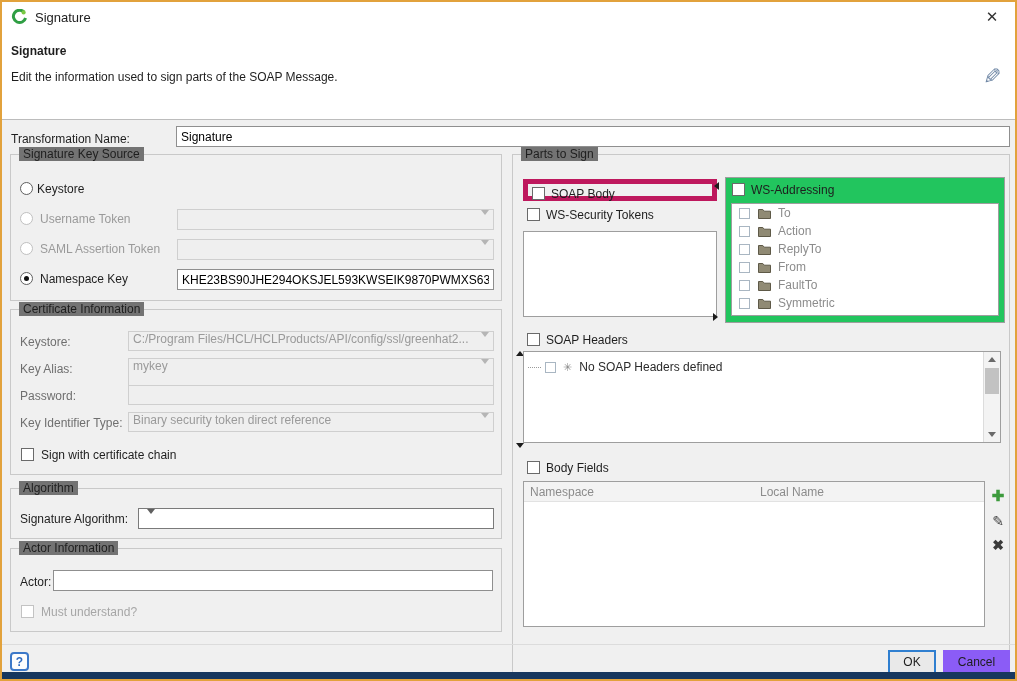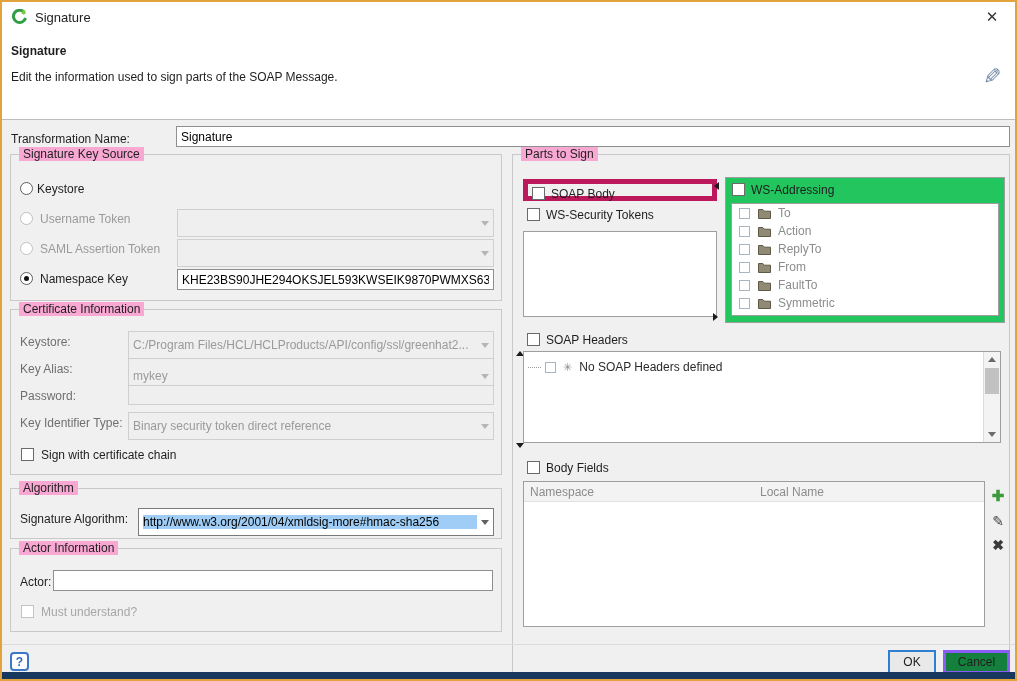--- a/index.html
+++ b/index.html
@@ -12,30 +12,30 @@
   .titlebar{position:absolute;left:0;top:0;right:0;height:30px;background:#fff;display:flex;align-items:center;gap:8px;padding-left:9px}
   .title{font-size:13px;color:#222}
   .close{position:absolute;top:0;right:0;width:46px;height:30px;display:flex;align-items:center;justify-content:center;font-size:15px;color:#333;background:#fff;cursor:default}
   .hdr{position:absolute;left:0;top:30px;right:0;height:88px;background:#fff;border-bottom:1px solid #bcbcbc}
   .hdr-title{position:absolute;left:9px;top:12px;font-weight:bold}
   .hdr-desc{position:absolute;left:9px;top:38px}
   .hdr-icon{position:absolute;right:14px;top:32px;font-size:22px;color:#6f87a5;transform:scaleX(-1)}
   
   .inp{position:absolute;background:#fff;border:1px solid #8f8f8f;font:12px "Liberation Sans",sans-serif;padding:1px 4px;color:#000}
   .inp.dis{background:#efefef;border-color:#cfcfcf;color:#9a9a9a}
-  .combo{position:absolute;height:21px;display:flex;align-items:center;justify-content:space-between;padding:13px 4px}
+  .combo{position:absolute;height:21px;display:flex;align-items:flex-start;justify-content:space-between;padding:0 4px}
   .combo .cval{flex:1;overflow:hidden;white-space:nowrap}
   .combo .arr{width:0;height:0;border-left:4px solid transparent;border-right:4px solid transparent;border-top:5px solid #606060;margin-left:4px;flex:none}
   .combo.dis{background:#efefef;border:1px solid #cfcfcf;color:#9a9a9a}
   .combo.dis .arr{border-top-color:#b5b5b5}
   .combo.en{background:#fff;border:1px solid #7a7a7a;color:#000}
   .hl{background:#9fcdf5}
   
   .grp{position:absolute;border:1px solid #c9c9c9}
-  .grp-title{position:absolute;top:-8px;left:8px;background:#f9a8d4;padding:0 4px;line-height:14px;white-space:nowrap}
+  .grp-title{position:absolute;top:-8px;left:8px;background:#737373;padding:0 4px;line-height:14px;white-space:nowrap}
   
   .radio{position:absolute;width:13px;height:13px;border:1px solid #5f5f5f;border-radius:50%;background:#fff}
   .radio.sel::after{content:"";position:absolute;left:3px;top:3px;width:5px;height:5px;border-radius:50%;background:#101010}
   .radio.dis{border-color:#c0c0c0}
   .cb{position:absolute;width:13px;height:13px;border:1px solid #6a6a6a;background:#fff}
   .cb.dis{border-color:#c3c3c3}
   
   .list{position:absolute;background:#fff;border:1px solid #9e9e9e;overflow:hidden}
   .box{position:absolute;border:5px solid #be185d}
   .panel{position:absolute;border:1px solid #9e9e9e;background:#22c55e}
@@ -62,21 +62,21 @@
   .tri-r{position:absolute;width:0;height:0;border-top:4px solid transparent;border-bottom:4px solid transparent;border-left:5px solid #1b1b1b}
   .tri-u{position:absolute;width:0;height:0;border-left:4px solid transparent;border-right:4px solid transparent;border-bottom:5px solid #1b1b1b}
   .tri-d{position:absolute;width:0;height:0;border-left:4px solid transparent;border-right:4px solid transparent;border-top:5px solid #1b1b1b}
   
   .bf-btn{position:absolute;width:18px;height:19px;display:flex;align-items:center;justify-content:center;font-size:14px;cursor:default}
   .bf-btn.add{color:#3c9a3c;font-weight:bold;font-size:15px}
   .bf-btn.edit{color:#3a3a3a}
   .bf-btn.del{color:#3a3a3a;font-weight:bold}
   
   .footline{position:absolute;left:0;right:0;top:642px;height:1px;background:#dcdcdc}
-  .btn{position:absolute;height:24px;background:#15803d;border:3px solid #8b5cf6;display:flex;align-items:center;justify-content:center;font-size:12px;cursor:default}
+  .btn{position:absolute;height:24px;background:#8b5cf6;border:1px solid #8b5cf6;display:flex;align-items:center;justify-content:center;font-size:12px;cursor:default}
   .btn.ok{border:2px solid #2f7fd0;background:#e9e9e9}
   .help{position:absolute;width:19px;height:19px;border:2px solid #3c78c8;border-radius:4px;color:#2f6bc0;font-weight:bold;display:flex;align-items:center;justify-content:center;font-size:12px;background:#fdfdfd}
   .bottombar{position:absolute;left:0;right:0;bottom:0;height:7px;background:#17375e}
 </style>
 </head>
 <body>
 
 <div class="win">
 
   <div class="titlebar">
@@ -140,21 +140,20 @@
         <span class="arr"></span>
       </div>
     <span class="cb" style="left:10px;top:138px"></span>
     <span class="lbl" style="left:30px;top:137px">Sign with certificate chain</span>
   </div>
 
   <div class="grp" style="left:8px;top:486px;width:492px;height:51px">
     <div class="grp-title">Algorithm</div>
     <span class="lbl" style="left:9px;top:22px">Signature Algorithm:</span>
     <div class="combo en" style="left:127px;top:19px;width:356px">
-        <span class="cval hl">http://www.w3.org/2001/04/xmldsig-more#hmac-sha256</span>
         <span class="arr"></span>
       </div>
   </div>
 
   <div class="grp" style="left:8px;top:546px;width:492px;height:84px">
     <div class="grp-title">Actor Information</div>
     <span class="lbl" style="left:9px;top:25px">Actor:</span>
     <input class="inp" style="left: 42px; top: 21px; width: 440px; height: 21px;">
     <span class="cb dis" style="left:10px;top:56px"></span>
     <span class="lbl g3" style="left:30px;top:55px">Must understand?</span>

